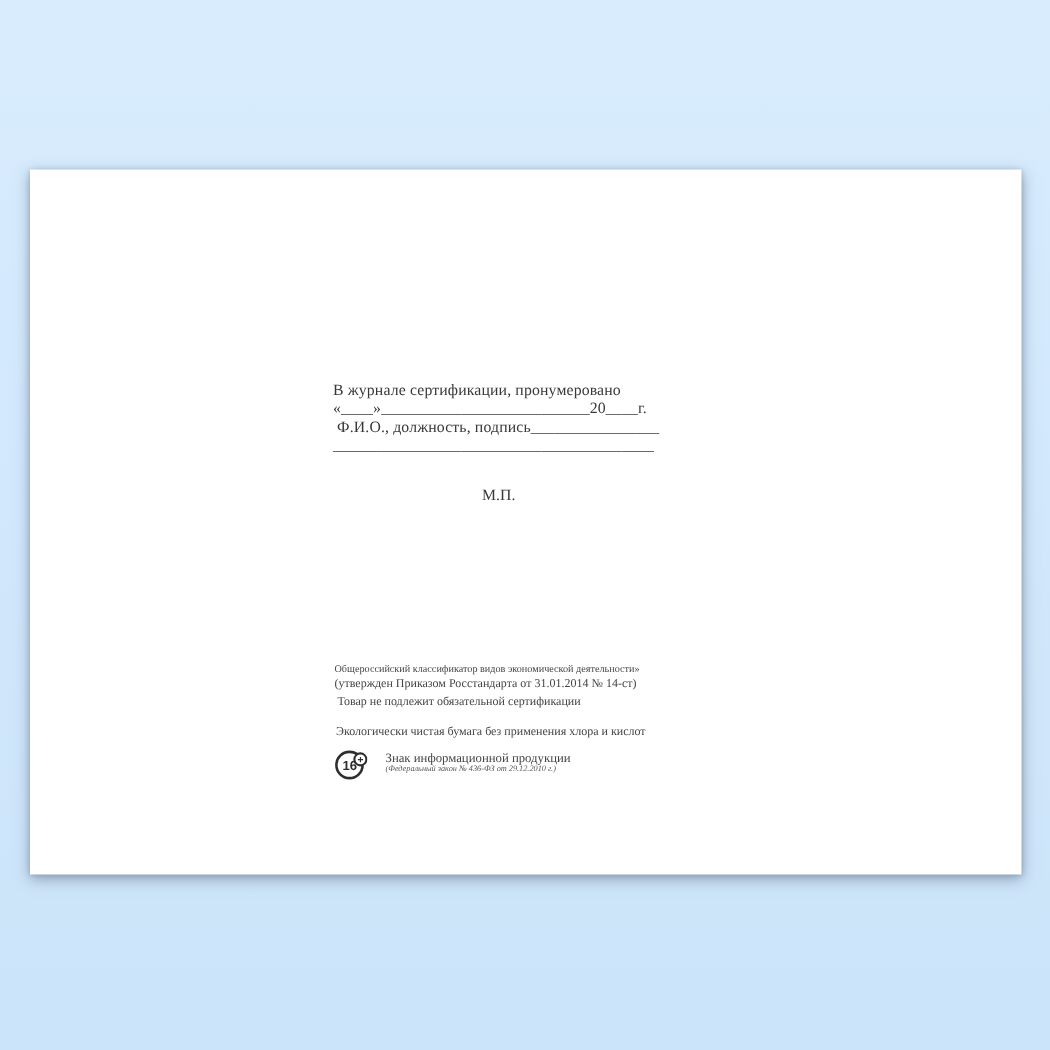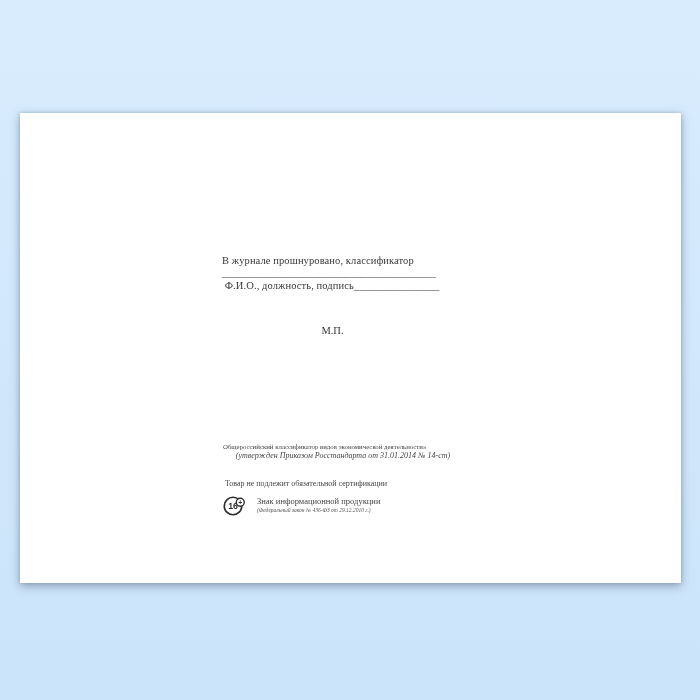--- a/index.html
+++ b/index.html
@@ -59,34 +59,32 @@
     font-size: 8px;
     line-height: 10.5px;
     white-space: nowrap;
   }
   .compliance-line2 {
     font-size: 6.8px;
     line-height: 9px;
     white-space: nowrap;
   }
   .compliance-line3 {
-    font-style: italic;
     font-size: 8px;
     line-height: 10px;
     white-space: nowrap;
-    text-align: center;
   }
   .sanitary-note {
     margin-top: 7px;
     font-size: 8px;
     line-height: 10px;
     white-space: nowrap;
   }
   .certification-note {
-    margin-top: 18px;
+    margin-top: 2px;
     padding-left: 2px;
     font-size: 8px;
     line-height: 10px;
     white-space: nowrap;
   }
   .eco-note {
     margin-top: 9.5px;
     padding-left: 1px;
     font-size: 8px;
     line-height: 10px;
@@ -120,32 +118,34 @@
     white-space: nowrap;
   }
 </style>
 </head>
 <body>
 
 <div class="scene">
   <div class="page">
 
     <div class="stamp-block">
-      <div class="stamp-line">В журнале прошнуровано, классификатор</div>
+      <div class="stamp-line">В журнале сертификации, пронумеровано</div>
+      <div class="stamp-line">«____»__________________________20____г.</div>
+      <div class="stamp-line"> Ф.И.О., должность, подпись________________</div>
       <div class="stamp-line">________________________________________</div>
-      <div class="stamp-line"> Ф.И.О., должность, подпись________________</div>
     </div>
 
     <div class="seal-label">М.П.</div>
 
     <div class="info-block">
       <div class="compliance-line2">Общероссийский классификатор видов экономической деятельности»</div>
       <div class="compliance-line3">(утвержден Приказом Росстандарта от 31.01.2014 № 14-ст)</div>
 
       <div class="certification-note">Товар не подлежит обязательной сертификации</div>
+      <div class="eco-note">Экологически чистая бумага без применения хлора и кислот</div>
 
       <div class="age-row">
         <svg class="age-icon" viewBox="0 0 44 44" xmlns="http://www.w3.org/2000/svg">
           <circle cx="20" cy="22" r="17.5" fill="none" stroke="#2e2e2e" stroke-width="3.4"></circle>
           <circle cx="34.5" cy="14.5" r="8" fill="#ffffff" stroke="#2e2e2e" stroke-width="2.8"></circle>
           <text x="10.5" y="28.5" font-family="Liberation Sans, sans-serif" font-weight="bold" font-size="17.5" fill="#2e2e2e">16</text>
           <text x="34.5" y="19.5" text-anchor="middle" font-family="Liberation Sans, sans-serif" font-weight="bold" font-size="13.5" fill="#2e2e2e">+</text>
         </svg>
         <div class="age-texts">
           <div class="age-title">Знак информационной продукции</div>

